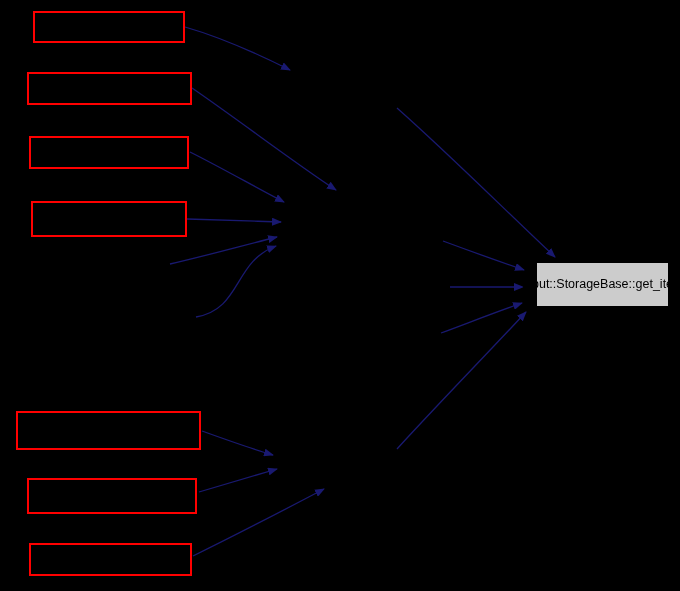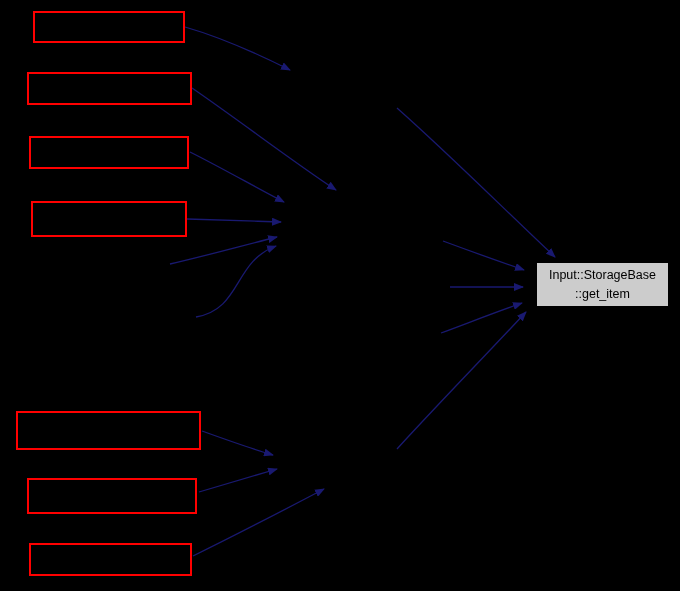--- a/index.html
+++ b/index.html
@@ -48,21 +48,21 @@
     left: 536px;
     top: 262px;
     width: 133px;
     height: 45px;
     background: var(--target-fill);
     border: 1px solid #000000;
     color: var(--target-text);
     font-size: 12.5px;
     line-height: 1.45;
     display: flex;
-    flex-direction: column;
+    flex-direction: row;
     align-items: center;
     justify-content: center;
     text-align: center;
   }
 </style>
 </head>
 <body>
 
 <div class="canvas">
 

